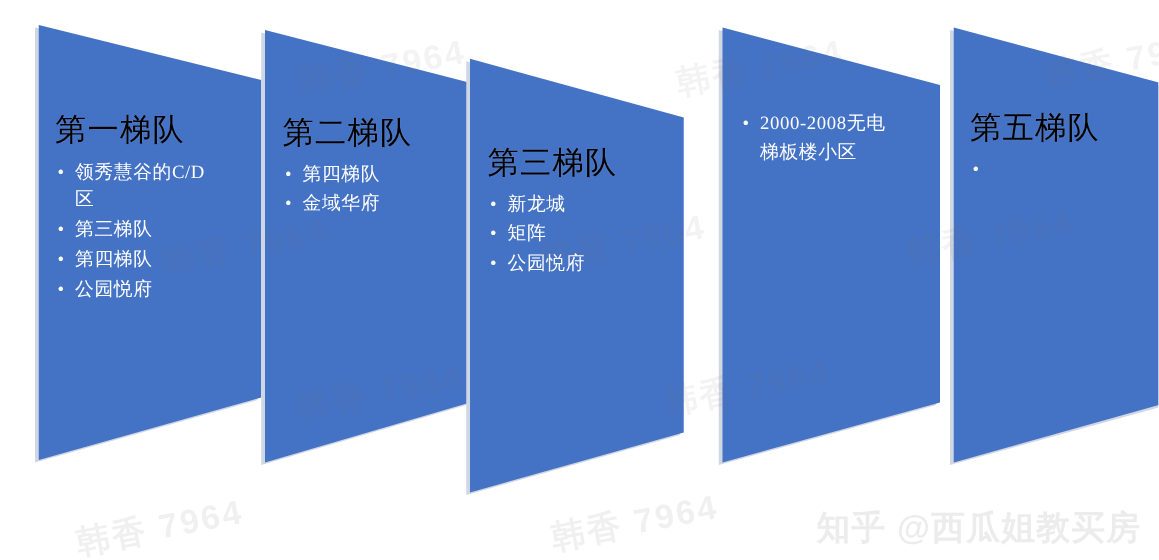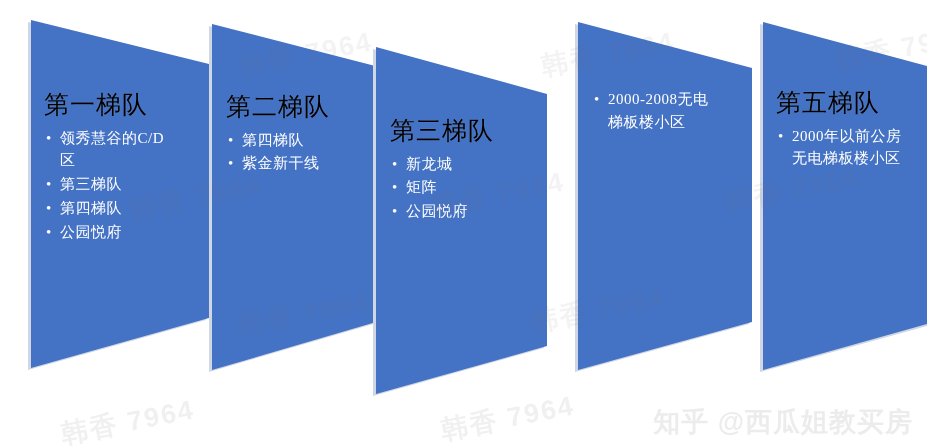--- a/index.html
+++ b/index.html
@@ -141,21 +141,21 @@
     <div class="shape">
       <svg width="220" height="448" viewBox="0 0 220 448">
         <polygon points="19,26 190,70 190,322 19,372" fill="#cfd6e4"></polygon>
         <polygon points="22,24 193,68 193,320 22,370" fill="#4472C4"></polygon>
       </svg>
     </div>
     <div class="content" style="left:36px; top:92px; width:134px;">
       <div class="tier-title">第二梯队</div>
       <ul class="tier-list">
         <li><span class="bullet">•</span><span>第四梯队</span></li>
-        <li><span class="bullet">•</span><span>紫金新干线</span></li>
+        <li><span class="bullet">•</span><span>金域华府</span></li>
       </ul>
     </div>
   </div>
 
   <div class="panel" style="left:358px; width:215px;margin-top:24px;">
     <div class="shape">
       <svg width="215" height="448" viewBox="0 0 215 448">
         <polygon points="15,25 186,72 186,324 15,372" fill="#cfd6e4"></polygon>
         <polygon points="18,23 189,70 189,322 18,370" fill="#4472C4"></polygon>
       </svg>
@@ -187,20 +187,20 @@
   <div class="panel" style="left:748px; width:179px;">
     <div class="shape">
       <svg width="179" height="448" viewBox="0 0 179 448">
         <polygon points="12,24 179,68 179,326 12,372" fill="#cfd6e4"></polygon>
         <polygon points="15,22 179,66 179,324 15,370" fill="#4472C4"></polygon>
       </svg>
     </div>
     <div class="content" style="left:28px; top:88px; width:126px;">
       <div class="tier-title">第五梯队</div>
       <ul class="tier-list">
-        <li><span class="bullet">•</span><span>2000年以前公房无电梯板楼小区</span></li>
+        <li><span class="bullet">•</span></li>
       </ul>
     </div>
   </div>
 
   <div class="credit">知乎 @西瓜姐教买房</div>
 
 </div>
 
 </body></html>

